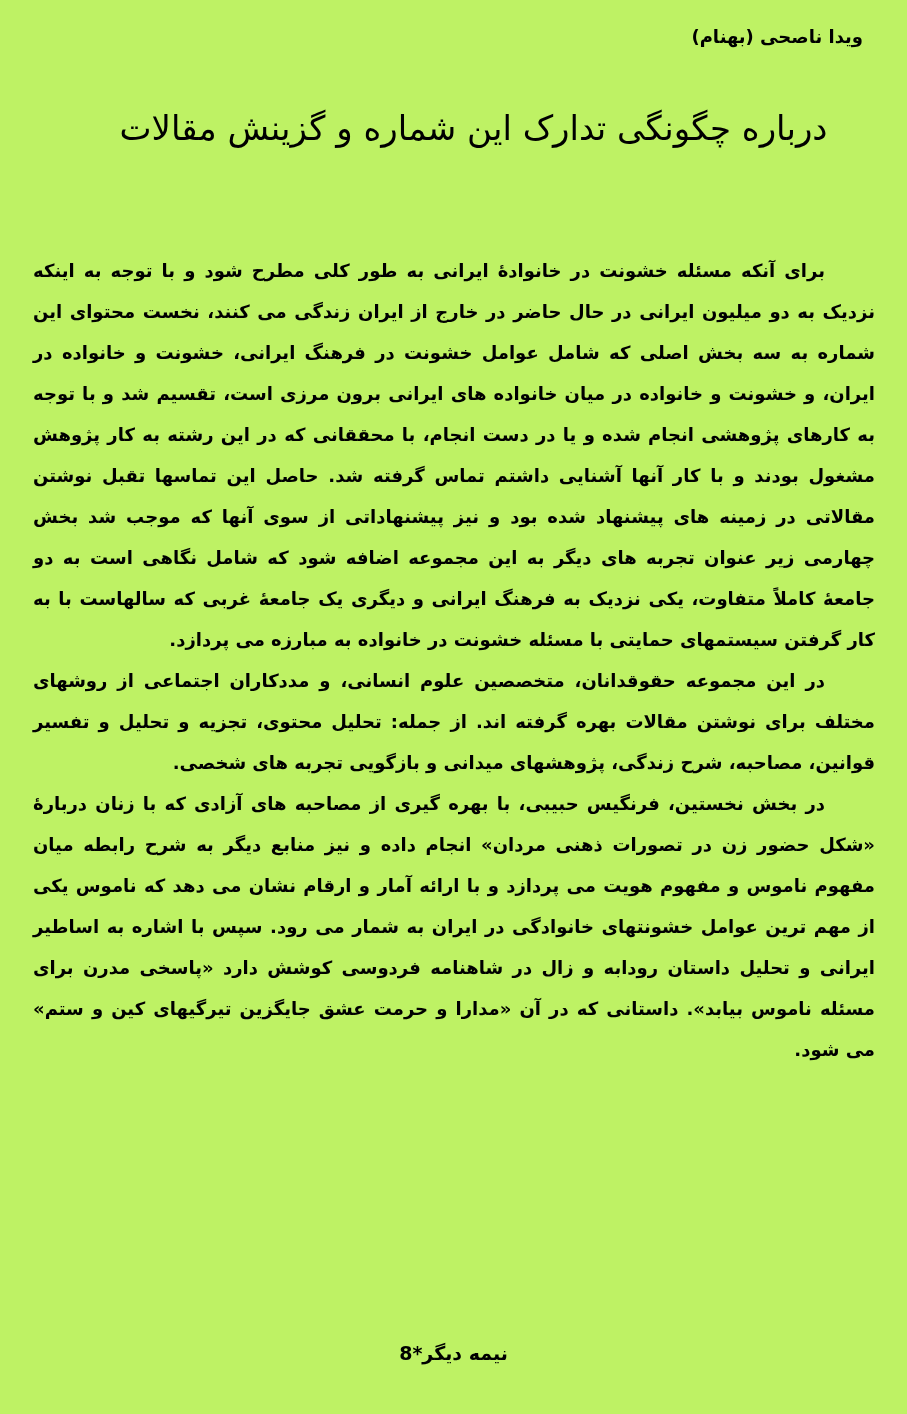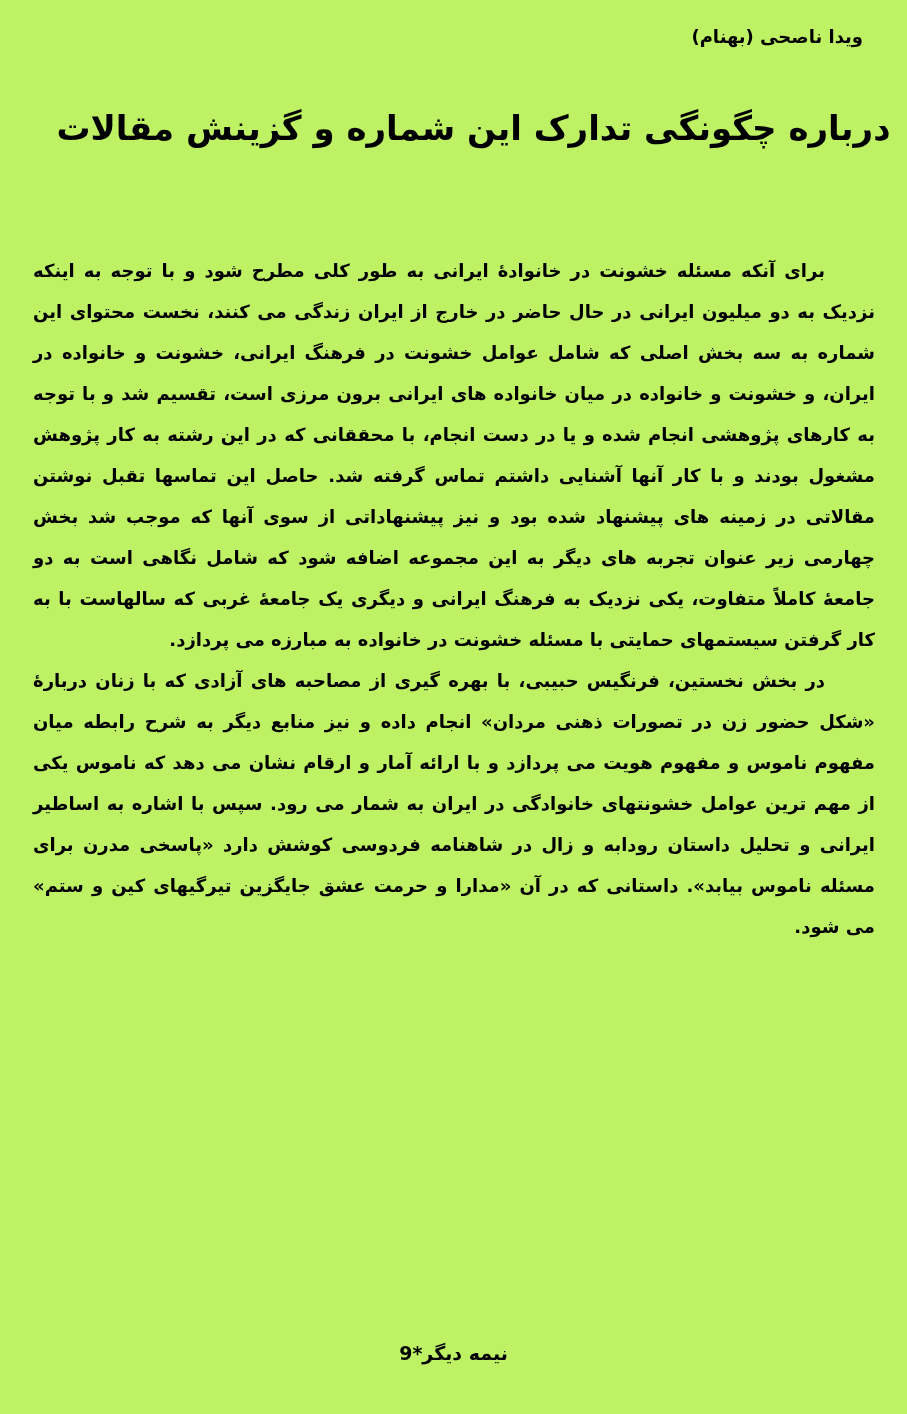--- a/index.html
+++ b/index.html
@@ -27,21 +27,21 @@
     letter-spacing: 0px;
   }
   .title {
     position: absolute;
     top: 108px;
     left: 0;
     right: 0;
     margin: 0;
     text-align: center;
     font-size: 34px;
-    font-weight: bold;
+    font-weight: normal;
     padding-left: 40px;
   }
   .article-body {
     position: absolute;
     top: 250px;
     right: 32px;
     width: 842px;
     font-size: 18px;
     line-height: 41px;
     font-weight: bold;
@@ -70,18 +70,19 @@
 <body>
 
 <div class="page">
 
   <div class="author">ویدا ناصحی (بهنام)</div>
 
   <h1 class="title">درباره چگونگی تدارک این شماره و گزینش مقالات</h1>
 
   <div class="article-body">
     <p>برای آنکه مسئله خشونت در خانوادهٔ ایرانی به طور کلی مطرح شود و با توجه به اینکه نزدیک به دو میلیون ایرانی در حال حاضر در خارج از ایران زندگی می کنند، نخست محتوای این شماره به سه بخش اصلی که شامل عوامل خشونت در فرهنگ ایرانی، خشونت و خانواده در ایران، و خشونت و خانواده در میان خانواده های ایرانی برون مرزی است، تقسیم شد و با توجه به کارهای پژوهشی انجام شده و یا در دست انجام، با محققانی که در این رشته به کار پژوهش مشغول بودند و با کار آنها آشنایی داشتم تماس گرفته شد. حاصل این تماسها تقبل نوشتن مقالاتی در زمینه های پیشنهاد شده بود و نیز پیشنهاداتی از سوی آنها که موجب شد بخش چهارمی زیر عنوان تجربه های دیگر به این مجموعه اضافه شود که شامل نگاهی است به دو جامعهٔ کاملاً متفاوت، یکی نزدیک به فرهنگ ایرانی و دیگری یک جامعهٔ غربی که سالهاست با به کار گرفتن سیستمهای حمایتی با مسئله خشونت در خانواده به مبارزه می پردازد.</p>
+    <p>در این مجموعه حقوقدانان، متخصصین علوم انسانی، و مددکاران اجتماعی از روشهای مختلف برای نوشتن مقالات بهره گرفته اند. از جمله: تحلیل محتوی، تجزیه و تحلیل و تفسیر قوانین، مصاحبه، شرح زندگی، پژوهشهای میدانی و بازگویی تجربه های شخصی.</p>
     <p>در بخش نخستین، فرنگیس حبیبی، با بهره گیری از مصاحبه های آزادی که با زنان دربارهٔ «شکل حضور زن در تصورات ذهنی مردان» انجام داده و نیز منابع دیگر به شرح رابطه میان مفهوم ناموس و مفهوم هویت می پردازد و با ارائه آمار و ارقام نشان می دهد که ناموس یکی از مهم ترین عوامل خشونتهای خانوادگی در ایران به شمار می رود. سپس با اشاره به اساطیر ایرانی و تحلیل داستان رودابه و زال در شاهنامه فردوسی کوشش دارد «پاسخی مدرن برای مسئله ناموس بیابد». داستانی که در آن «مدارا و حرمت عشق جایگزین تیرگیهای کین و ستم» می شود.</p>
   </div>
 
-  <div class="footer">نیمه دیگر*9</div>
+  <div class="footer">نیمه دیگر*8</div>
 
 </div>
 
 </body></html>

